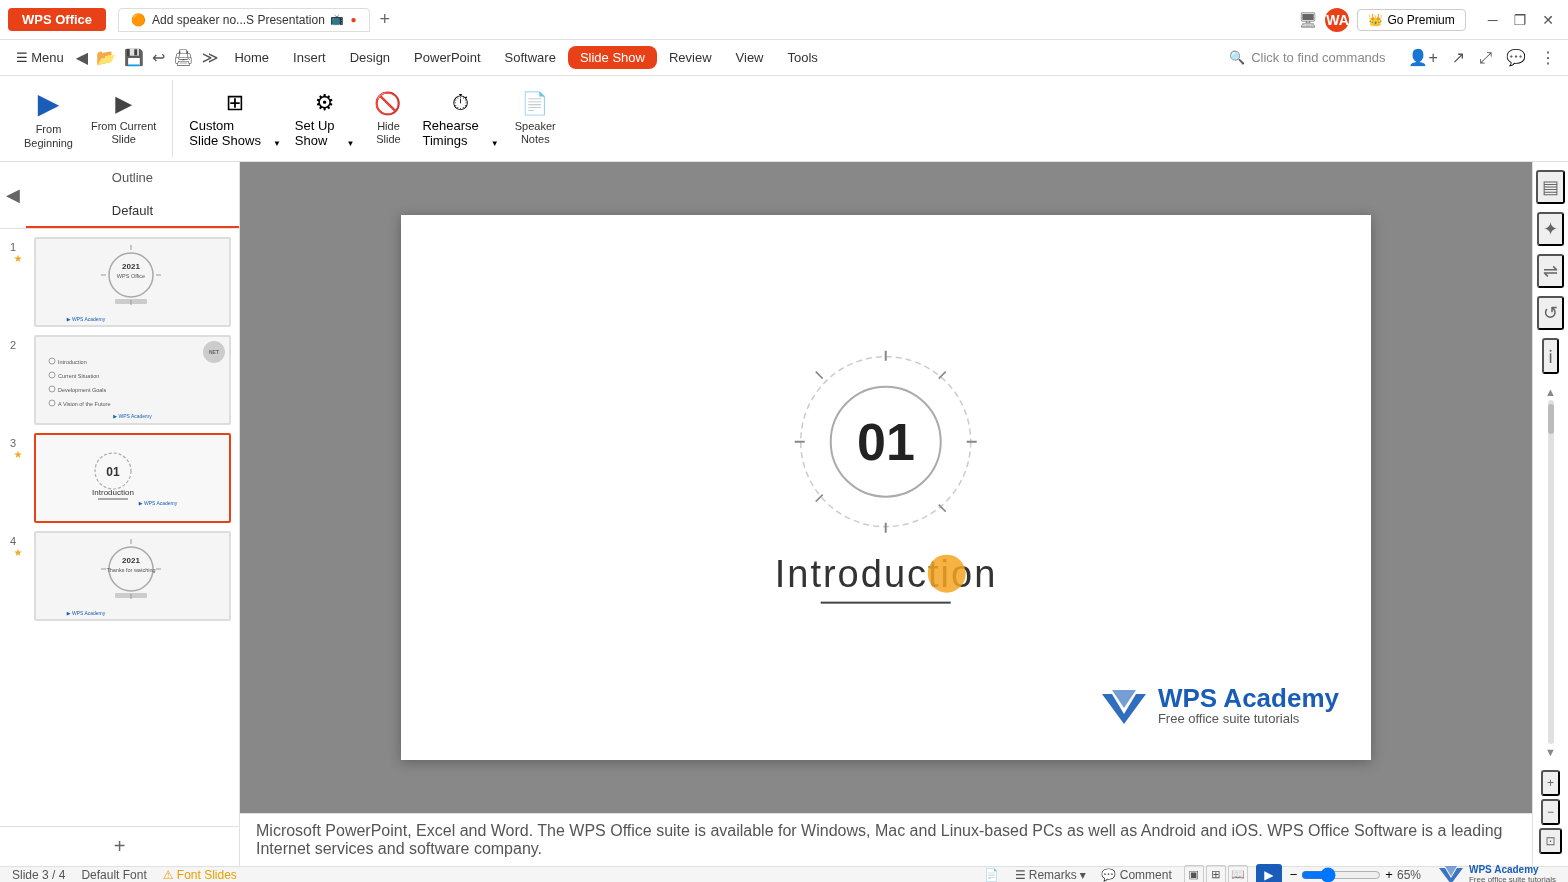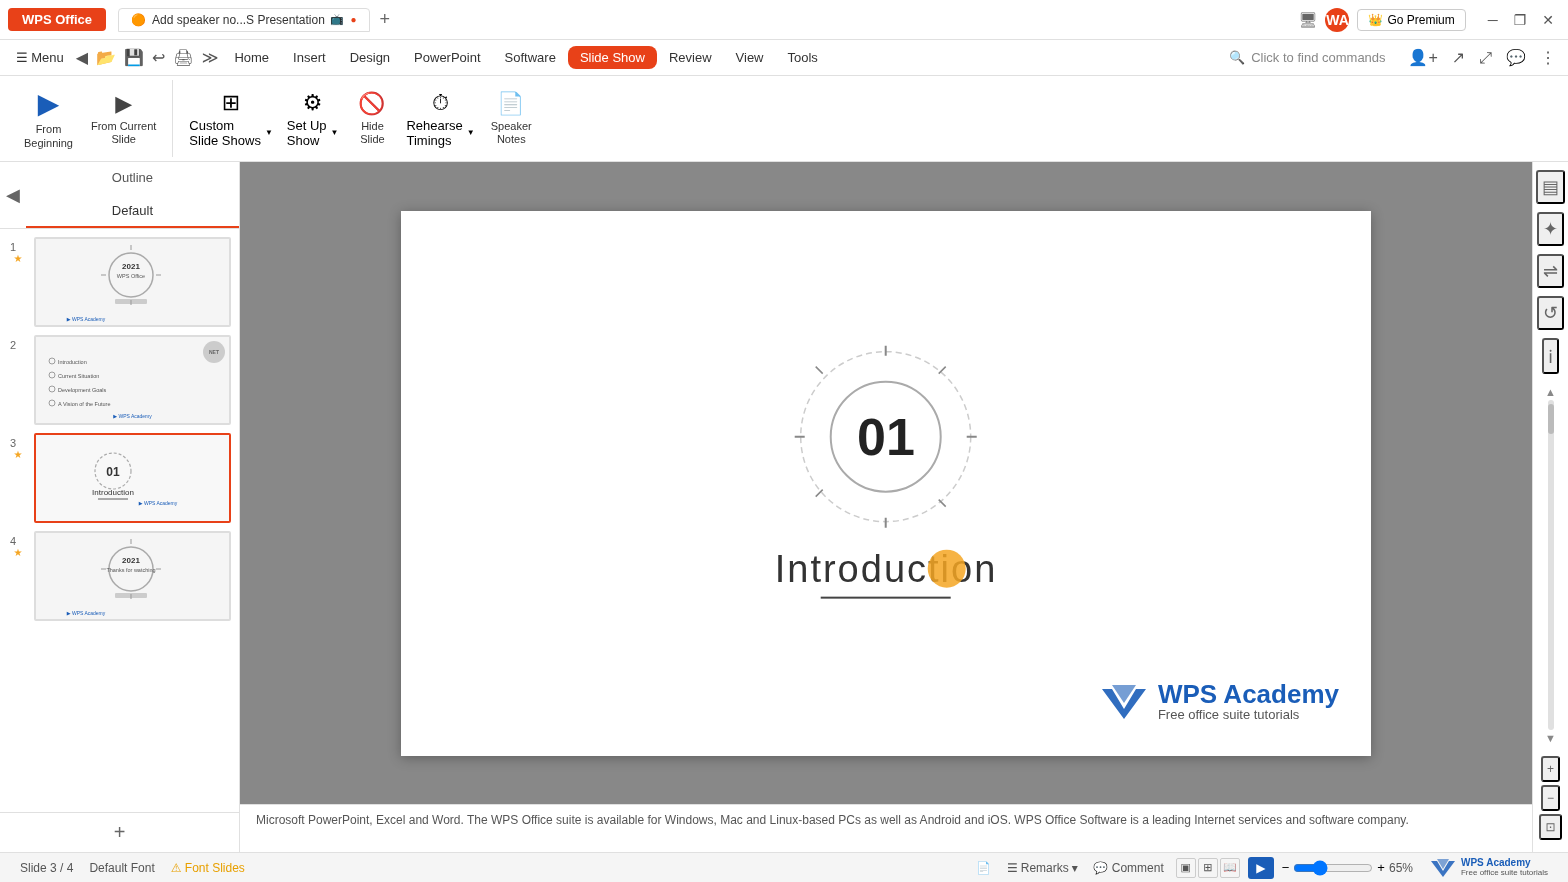--- a/index.html
+++ b/index.html
@@ -94,37 +94,37 @@
     .slide-canvas {
       background: #fff; width: 970px; height: 545px; box-shadow: 0 2px 12px rgba(0,0,0,0.3);
       position: relative; display: flex; align-items: center; justify-content: center;
     }
 
     
     .right-panel { width: 36px; background: #fff; border-left: 1px solid #e0e0e0; display: flex; flex-direction: column; align-items: center; padding: 8px 0; gap: 8px; flex-shrink: 0; }
     .right-icon { font-size: 16px; color: #666; cursor: pointer; padding: 4px; border-radius: 3px; }
 
     
-    .bottom-area { background: #fff; border-top: 1px solid #e0e0e0; padding: 8px 16px; font-size: 12px; color: #555; min-height: 48px; }
+    .bottom-area { background: #fff; border-top: 1px solid #e0e0e0; padding: 8px 16px; font-size: 16px; color: #555; min-height: 48px; }
 
     
     .status-bar {
       display: flex; align-items: center; background: #f5f5f5; border-top: 1px solid #e0e0e0;
-      height: 30px; padding: 0 20px; font-size: 12px; color: #555; gap: 12px; flex-shrink: 0;
+      height: 16px; padding: 0 12px; font-size: 12px; color: #555; gap: 12px; flex-shrink: 0;
     }
     .status-left { display: flex; align-items: center; gap: 16px; }
     .status-right { margin-left: auto; display: flex; align-items: center; gap: 8px; }
     .status-btn { background: none; border: none; cursor: pointer; font-size: 12px; color: #555; padding: 2px 4px; display: flex; align-items: center; gap: 3px; }
     .view-icons { display: flex; gap: 2px; }
     .view-icon { width: 20px; height: 20px; border: 1px solid #ccc; border-radius: 2px; display: flex; align-items: center; justify-content: center; font-size: 11px; cursor: pointer; }
     .play-btn { background: #1a5db8; color: #fff; border: none; border-radius: 3px; width: 26px; height: 22px; cursor: pointer; font-size: 12px; }
     .zoom-controls { display: flex; align-items: center; gap: 4px; font-size: 12px; }
 
     .ribbon-item-with-arrow { display: flex; flex-direction: column; align-items: center; justify-content: center; gap: 2px; padding: 4px 6px; cursor: pointer; border-radius: 3px; min-width: 56px; }
-    .arrow-label { display: flex; align-items: center; gap: 4px; }
+    .arrow-label { display: flex; align-items: flex-end; gap: 12px; }
     .small-arrow { font-size: 8px; }
 
     .nav-arrow { background: #fff; border: none; cursor: pointer; font-size: 18px; color: #666; padding: 4px 6px; }
   </style>
 </head>
 <body>
 
 <div class="title-bar">
   <button class="wps-logo-btn">WPS Office</button>
   <div class="title-tab">

